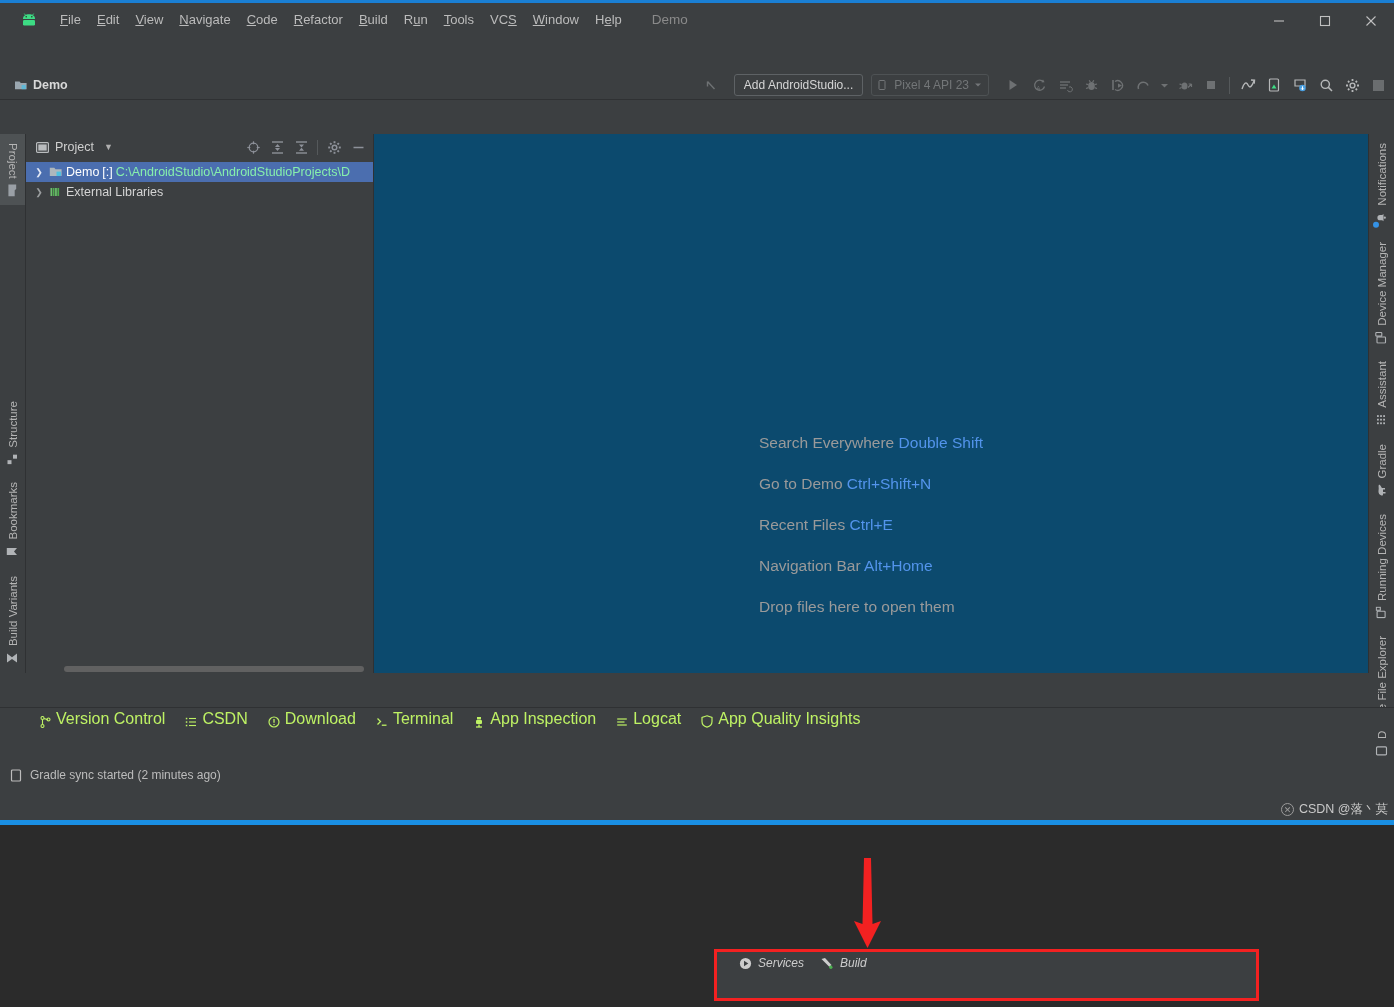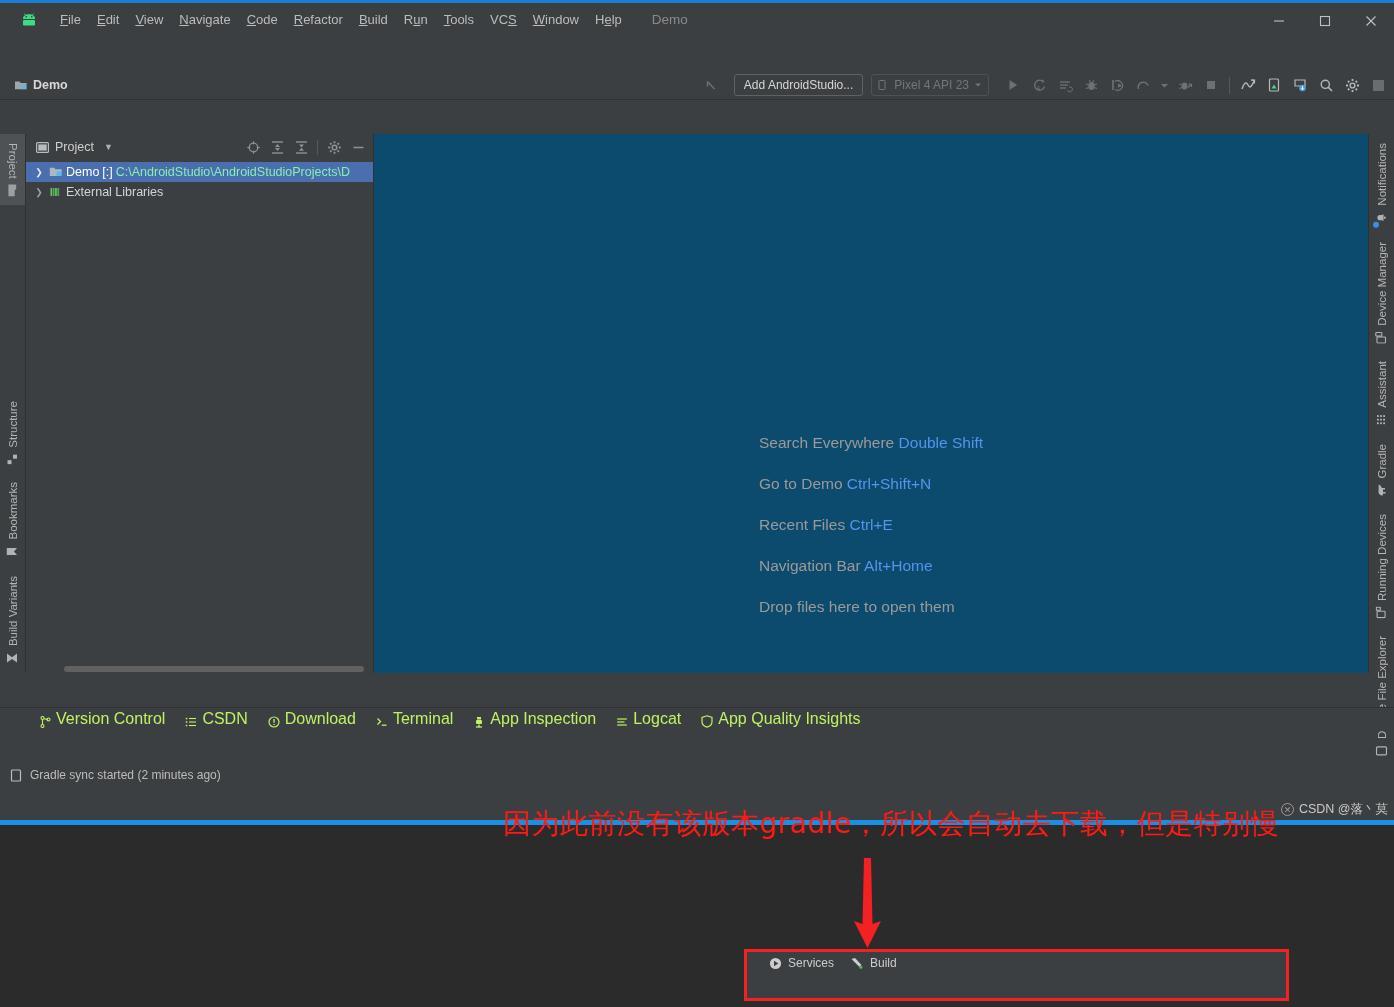--- a/index.html
+++ b/index.html
@@ -179,26 +179,27 @@
     margin-left: 10px; font-size: 12px; color: #bcbcbc;
   }
   .sb-right {
     position: absolute; right: 4px; display: flex; align-items: center;
     gap: 6px; font-size: 12px; color: #9aa0a6;
   }
   .bottom-blue { height: 5px; flex: 0 0 5px; background: #1a8fe3; }
 
   
   .buildpanel {
-    position: absolute; left: 744px; top: 949px;
+    position: absolute; left: 714px; top: 949px;
     width: 545px; height: 52px;
     background: #3c3f41;
     border: 3px solid #f32121;
     display: flex; flex-direction: column;
     z-index: 30;
+    font-style: italic;
   }
   .bp-tabs { display: flex; align-items: center; height: 22px; padding-left: 22px; gap: 16px; }
   .bp-tab { display: flex; align-items: center; gap: 6px; font-size: 12px; color: #cccccc; }
   .bp-status {
     display: flex; align-items: center; gap: 9px;
     padding-left: 22px; font-size: 12.5px; color: #c5c5c5;
     height: 24px;
   }
   .bp-size { color: #b4b4b4; }
   .progress-track {
@@ -720,21 +721,20 @@
       <svg width="13" height="13" viewBox="0 0 13 13">
         <rect x="1.5" y="1" width="9" height="11" rx="1" fill="none" stroke="currentColor" stroke-width="1.2"></rect>
       </svg>
       <span>Gradle sync started (2 minutes ago)</span>
     </div>
     <div class="sb-right"></div>
   </div>
 
   <div class="bottom-blue"></div>
 
-  <div class="annot-text">因为此前没有该版本gradle，所以会自动去下载，但是特别慢</div>
 
   <svg class="annot-arrow" viewBox="0 0 46 92">
     <polygon points="19,0 26,0 27.5,66 36,63 22.5,90 9,63 17.5,66" fill="#f32121"></polygon>
   </svg>
 
   <div class="buildpanel">
     <div class="bp-tabs">
       <div class="bp-tab">
         <svg width="13" height="13" viewBox="0 0 13 13">
           <circle cx="6.5" cy="6.5" r="5.6" fill="#cccccc"></circle>

